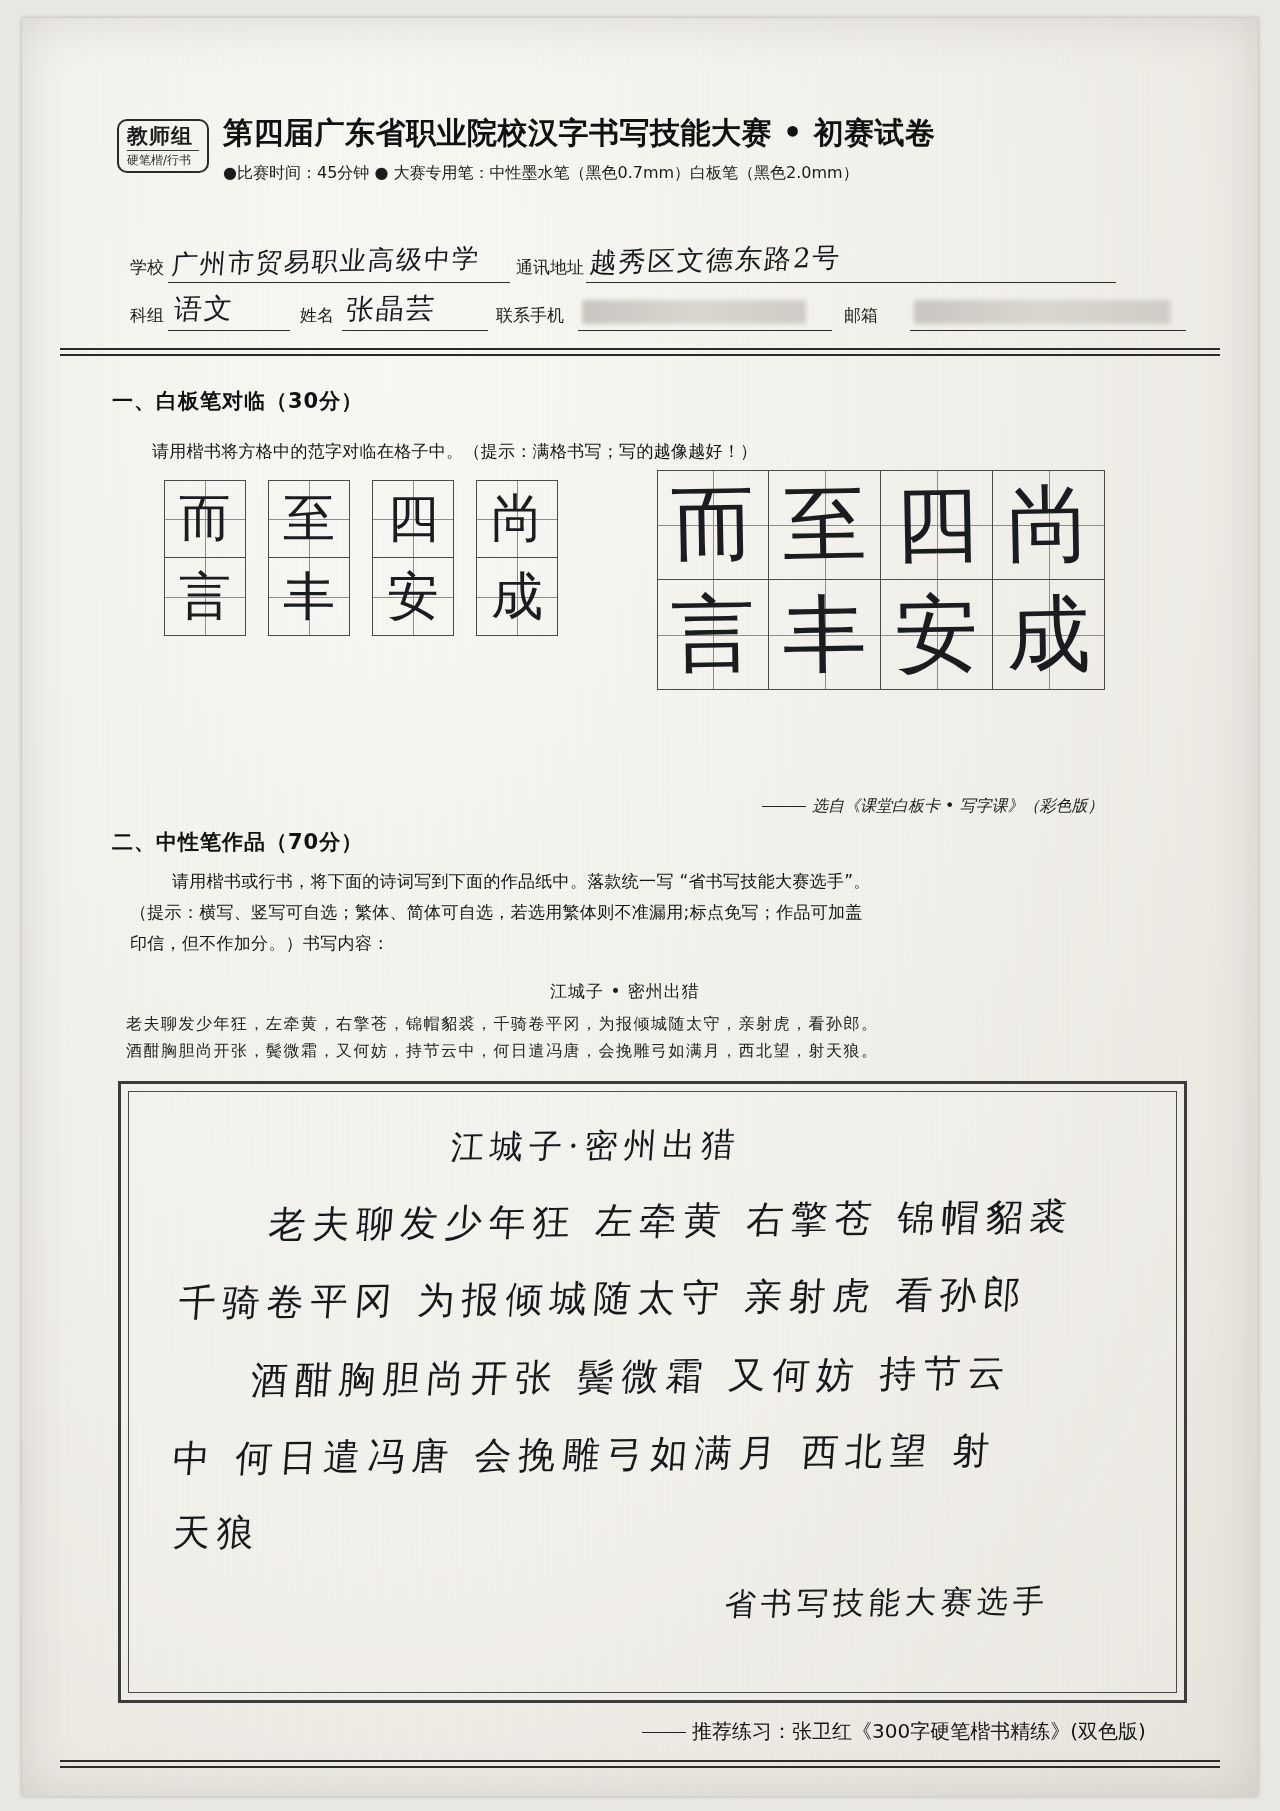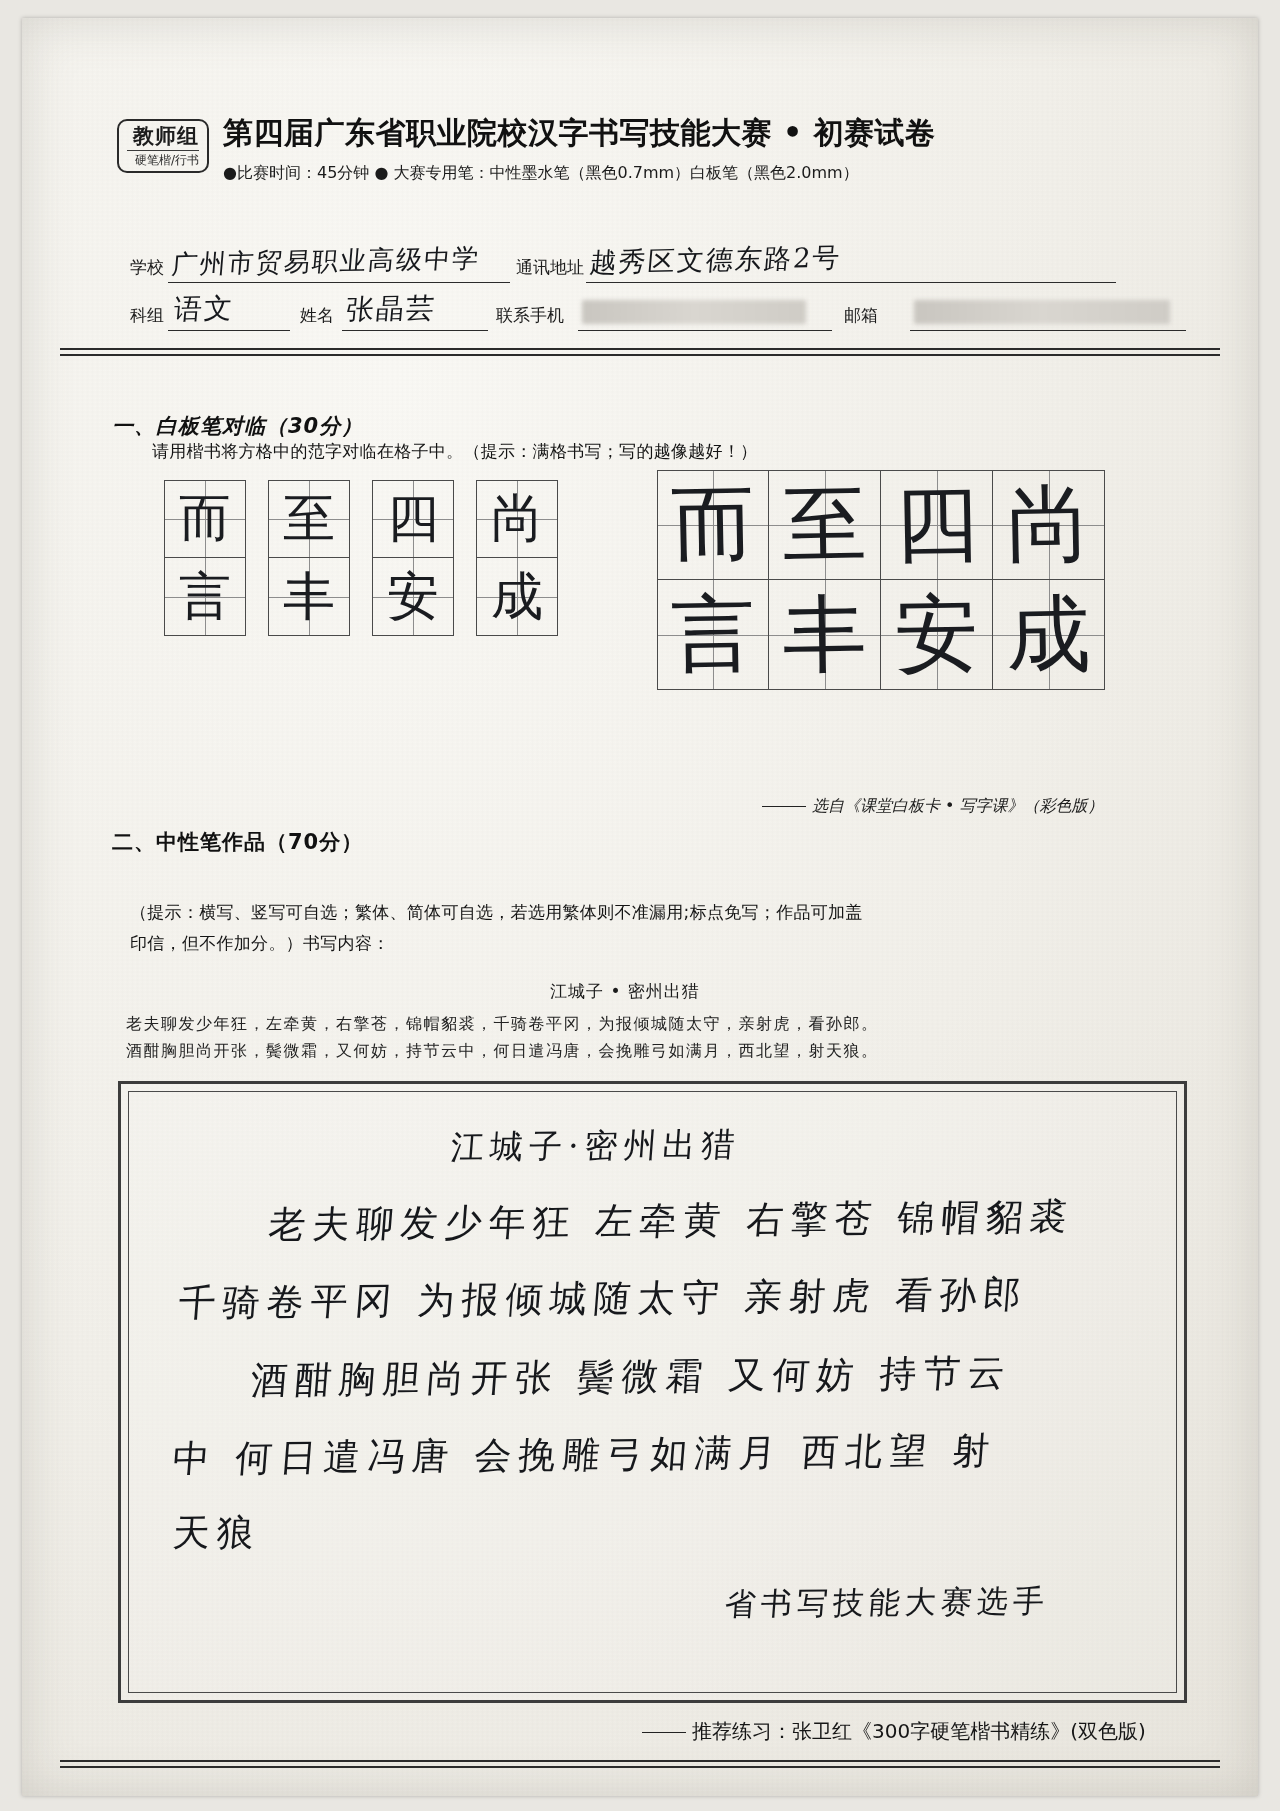--- a/index.html
+++ b/index.html
@@ -52,21 +52,21 @@
     width: 1060px;
   }
   .hdr-row {
     display: flex;
     align-items: flex-start;
   }
   .group-box {
     border: 2px solid #2a2a2a;
     border-radius: 10px;
     padding: 3px 8px 2px 8px;
-    text-align: right;
+    text-align: left;
     margin-top: 6px;
     width: 92px;
     box-sizing: border-box;
   }
   .group-box .g1 {
     font-size: 21px;
     font-weight: bold;
     letter-spacing: 1px;
     color: #1d1d1d;
     line-height: 1.15;
@@ -311,21 +311,21 @@
         <span class="redacted" style="left:452px; top:6px; width:224px; height:24px;"></span>
         <span class="ul" style="left:448px; top:36px; width:254px;"></span>
         <span class="lbl" style="left:714px;">邮箱</span>
         <span class="redacted" style="left:784px; top:6px; width:256px; height:24px;"></span>
         <span class="ul" style="left:780px; top:36px; width:276px;"></span>
       </div>
     </div>
 
     <div class="dbl-rule" style="top:330px;"></div>
 
-    <div class="sec-h" style="left:90px; top:394px;font-style:italic;">一、白板笔对临（30分）</div>
+    <div class="sec-h" style="left:90px; top:369px;">一、白板笔对临（30分）</div>
     <div class="para" style="left:130px; top:418px; width:980px;">请用楷书将方格中的范字对临在格子中。（提示：满格书写；写的越像越好！）</div>
 
     <div class="cellgrid" style="left:142px; top:462px;">
       <div style="margin-right:22px;">
         <div class="cell model" style="width:82px;height:78px;">
           <div class="cross"></div>
             <div class="glyph">而</div>
         </div>
         <div class="cell model" style="width:82px;height:78px;border-top:none;">
           <div class="cross"></div>
@@ -405,20 +405,21 @@
             <div class="glyph">成</div>
         </div>
       </div>
     </div>
 
     <div class="caption" style="left:740px; top:778px;font-style:italic;">
       <span class="dash"></span><span>选自《课堂白板卡 • 写字课》（彩色版）</span>
     </div>
 
     <div class="sec-h" style="left:90px; top:810px;">二、中性笔作品（70分）</div>
+    <div class="para" style="left:150px; top:848px;">请用楷书或行书，将下面的诗词写到下面的作品纸中。落款统一写 “省书写技能大赛选手”。</div>
     <div class="para" style="left:108px; top:879px;">（提示：横写、竖写可自选；繁体、简体可自选，若选用繁体则不准漏用;标点免写；作品可加盖</div>
     <div class="para" style="left:108px; top:910px;">印信，但不作加分。）书写内容：</div>
 
     <div class="poem-title" style="left:528px; top:962px;">江城子 • 密州出猎</div>
     <div class="poem-line" style="left:104px; top:1023px;">酒酣胸胆尚开张，鬓微霜，又何妨，持节云中，何日遣冯唐，会挽雕弓如满月，西北望，射天狼。</div>
     <div class="poem-line" style="left:104px; top:996px;">老夫聊发少年狂，左牵黄，右擎苍，锦帽貂裘，千骑卷平冈，为报倾城随太守，亲射虎，看孙郎。</div>
 
     <div class="frame-outer">
       <div class="frame-inner"></div>
       <div class="hw title-hw" style="left:330px; top:40px;">江城子·密州出猎</div>

